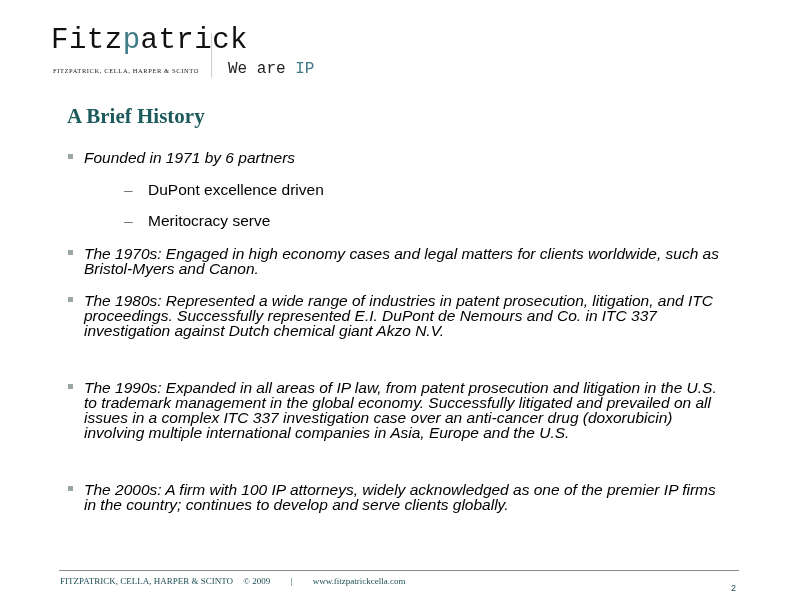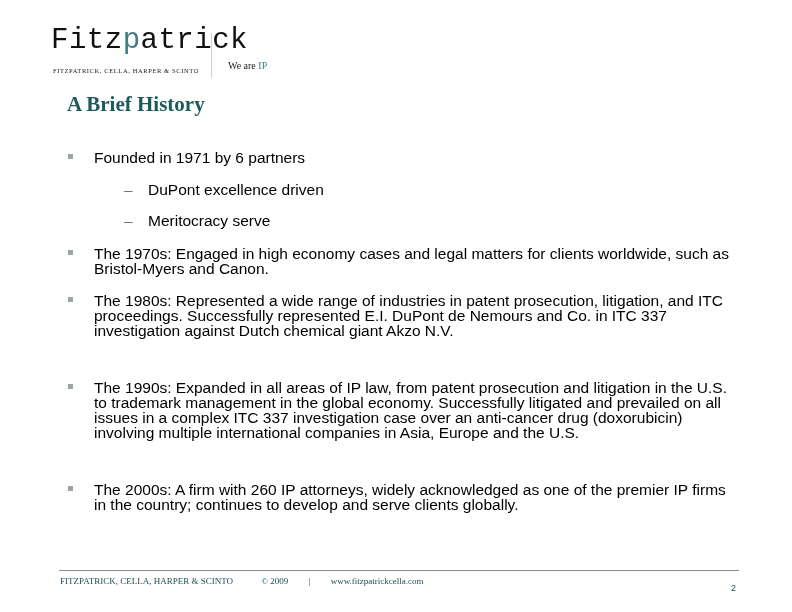--- a/index.html
+++ b/index.html
@@ -23,60 +23,60 @@
       font-family: "Liberation Serif", serif;
       font-size: 6.5px; letter-spacing: 0.6px;
       color: #222; white-space: nowrap;
     }
     .logo-divider {
       position: absolute; left: 211px; top: 33px;
       width: 1px; height: 45px; background: #cfcfcf;
     }
     .tagline {
       position: absolute; left: 228px; top: 60px;
-      font-family: Liberation Serif, serif;
-      font-size: 10px; color: #222; white-space: nowrap;
+      font-family: Liberation Mono, monospace;
+      font-size: 16px; color: #222; white-space: nowrap;
     }
     .tagline .accent { color: #3f7a86; }
     .slide-title {
-      position: absolute; left: 67px; top: 92px;
+      position: absolute; left: 67px; top: 104px;
       font-family: "Liberation Serif", serif;
       font-weight: bold; font-size: 21px;
       color: #1d5a5c; white-space: nowrap;
     }
     .bullets { position: absolute; left: 0; top: 0; width: 792px; }
     .bullet {
       position: absolute; left: 68px; width: 660px;
       font-size: 15.5px; line-height: 15px;
     }
     .bullet .mark {
       position: absolute; left: 0; top: 4px;
       width: 5px; height: 5px; background: #9aa5a5;
     }
-    .bullet .text { position: absolute; left: 26px; width: 640px; }
+    .bullet .text { position: absolute; left: 16px; width: 640px; font-style: italic; }
     .sub {
       position: absolute; left: 124px;
       font-size: 15.5px; line-height: 15px; white-space: nowrap;
     }
     .sub .dash {
       position: absolute; left: 0; top: 0; color: #777;
     }
     .sub .text { position: absolute; left: 24px; }
     .footer-line {
       position: absolute; left: 59px; top: 570px;
       width: 680px; height: 1px; background: #8a8a8a;
     }
     .footer {
       position: absolute; left: 60px; top: 576px;
       font-family: "Liberation Serif", serif;
       font-size: 9px; color: #1d4e54; white-space: nowrap;
     }
     .footer span { display: inline-block; }
     .footer .sep { margin: 0 18px 0 18px; }
-    .footer .copy { margin-left: 26px; }
+    .footer .copy { margin-left: 8px; }
     .page-number {
       position: absolute; left: 731px; top: 583px;
       font-size: 9px; color: #1d4e54;
     }
   </style>
 </head>
 <body>
 
 <div class="logo-wordmark">
   <span>Fitz</span><span class="accent">p</span><span>atrick</span>
@@ -109,21 +109,21 @@
   <div class="bullet" style="top:293px;">
     <span class="mark"></span>
     <span class="text">The 1980s: Represented a wide range of industries in patent prosecution, litigation, and ITC proceedings. Successfully represented E.I. DuPont de Nemours and Co. in ITC 337 investigation against Dutch chemical giant Akzo N.V.</span>
   </div>
   <div class="bullet" style="top:380px;">
     <span class="mark"></span>
     <span class="text">The 1990s: Expanded in all areas of IP law, from patent prosecution and litigation in the U.S. to trademark management in the global economy. Successfully litigated and prevailed on all issues in a complex ITC 337 investigation case over an anti-cancer drug (doxorubicin) involving multiple international companies in Asia, Europe and the U.S.</span>
   </div>
   <div class="bullet" style="top:482px;">
     <span class="mark"></span>
-    <span class="text">The 2000s: A firm with 260 IP attorneys, widely acknowledged as one of the premier IP firms in the country; continues to develop and serve clients globally.</span>
+    <span class="text">The 2000s: A firm with 100 IP attorneys, widely acknowledged as one of the premier IP firms in the country; continues to develop and serve clients globally.</span>
   </div>
 </div>
 
 <div class="footer-line"></div>
 <div class="footer">
   <span>FITZPATRICK, CELLA, HARPER &amp; SCINTO</span>
   <span class="copy">© 2009</span>
   <span class="sep">|</span>
   <span>www.fitzpatrickcella.com</span>
 </div>

